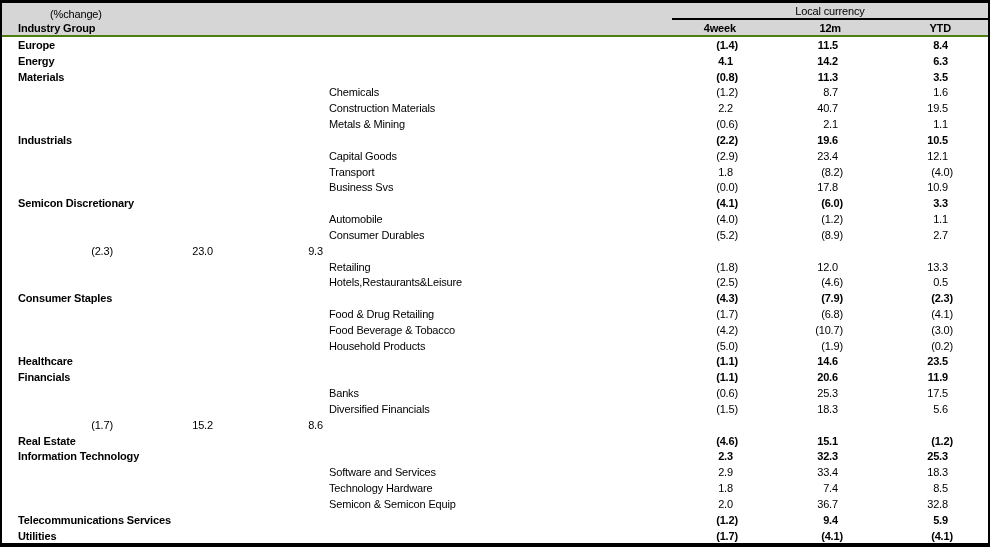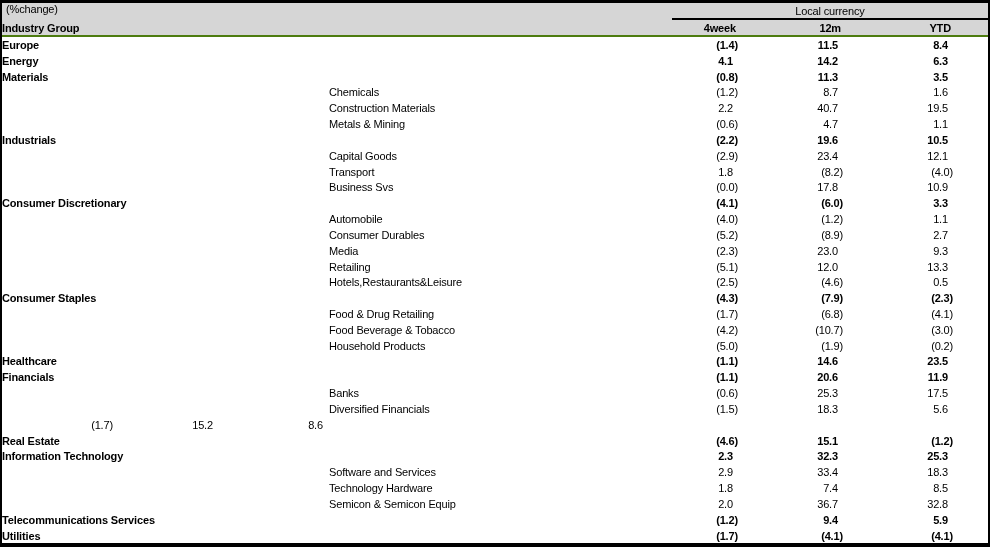--- a/index.html
+++ b/index.html
@@ -17,39 +17,40 @@
     border-right:2px solid #000;
     border-top:3px solid #000;
     border-bottom:4px solid #000;
     background:#fff;
     overflow:hidden;
   }
   
   .hdr1 {
     display:flex; height:17px;
     background:var(--header-bg, #d6d6d6);
-    align-items:flex-start;
+    align-items:flex-end;
+    padding-left:44px;
   }
   .pct { flex:1; padding-left:4px; white-space:nowrap; }
   .lc {
     width:316px; height:100%;
     display:flex; align-items:center; justify-content:center;
     font-weight:normal;
     border-bottom:2px solid #000;
   }
   .hdr2 {
     height:15px;
     background:var(--header-bg, #d6d6d6);
     font-weight:bold;
   }
   .body-rows { border-top:2px solid #4d7c0f; }
   
   .row { display:flex; height:15.84px; align-items:center; white-space:nowrap; }
   .hdr2.row { height:15px; }
-  .label { flex:1; padding-left:0; overflow:hidden; }
+  .label { flex:1; padding-left:16px; overflow:hidden; }
   .num  { text-align:right; padding-right:12px; }
   .c1 { width:118px; }
   .c2 { width:105px; }
   .c3 { width:110px; }
   .spacer { width:28px; }
   .num.neg { padding-right:7px; }  
   .row.group { font-weight:bold; }
   .row.sub   { font-weight:normal;align-items:center; }
   .row.sub .label { padding-left:327px; }
   .hdr2 .num { padding-right:9px; }
@@ -101,21 +102,21 @@
       <div class="row sub">
     <div class="label">Construction Materials</div>
     <div class="num c1">2.2</div>
     <div class="num c2">40.7</div>
     <div class="num c3">19.5</div>
     <div class="spacer"></div>
   </div>
       <div class="row sub">
     <div class="label">Metals &amp; Mining</div>
     <div class="num c1 neg">(0.6)</div>
-    <div class="num c2">4.7</div>
+    <div class="num c2">2.1</div>
     <div class="num c3">1.1</div>
     <div class="spacer"></div>
   </div>
       <div class="row group">
     <div class="label">Industrials</div>
     <div class="num c1 neg">(2.2)</div>
     <div class="num c2">19.6</div>
     <div class="num c3">10.5</div>
     <div class="spacer"></div>
   </div>
@@ -134,50 +135,49 @@
     <div class="spacer"></div>
   </div>
       <div class="row sub">
     <div class="label">Business Svs</div>
     <div class="num c1 neg">(0.0)</div>
     <div class="num c2">17.8</div>
     <div class="num c3">10.9</div>
     <div class="spacer"></div>
   </div>
       <div class="row group">
-    <div class="label">Consumer Discretionary</div>
+    <div class="label">Semicon Discretionary</div>
     <div class="num c1 neg">(4.1)</div>
     <div class="num c2 neg">(6.0)</div>
     <div class="num c3">3.3</div>
     <div class="spacer"></div>
   </div>
       <div class="row sub">
     <div class="label">Automobile</div>
     <div class="num c1 neg">(4.0)</div>
     <div class="num c2 neg">(1.2)</div>
     <div class="num c3">1.1</div>
     <div class="spacer"></div>
   </div>
       <div class="row sub">
     <div class="label">Consumer Durables</div>
     <div class="num c1 neg">(5.2)</div>
     <div class="num c2 neg">(8.9)</div>
     <div class="num c3">2.7</div>
     <div class="spacer"></div>
   </div>
       <div class="row sub">
-    <div class="label">Media</div>
     <div class="num c1 neg">(2.3)</div>
     <div class="num c2">23.0</div>
     <div class="num c3">9.3</div>
     <div class="spacer"></div>
   </div>
       <div class="row sub">
     <div class="label">Retailing</div>
-    <div class="num c1 neg">(5.1)</div>
+    <div class="num c1 neg">(1.8)</div>
     <div class="num c2">12.0</div>
     <div class="num c3">13.3</div>
     <div class="spacer"></div>
   </div>
       <div class="row sub">
     <div class="label">Hotels,Restaurants&amp;Leisure</div>
     <div class="num c1 neg">(2.5)</div>
     <div class="num c2 neg">(4.6)</div>
     <div class="num c3">0.5</div>
     <div class="spacer"></div>

